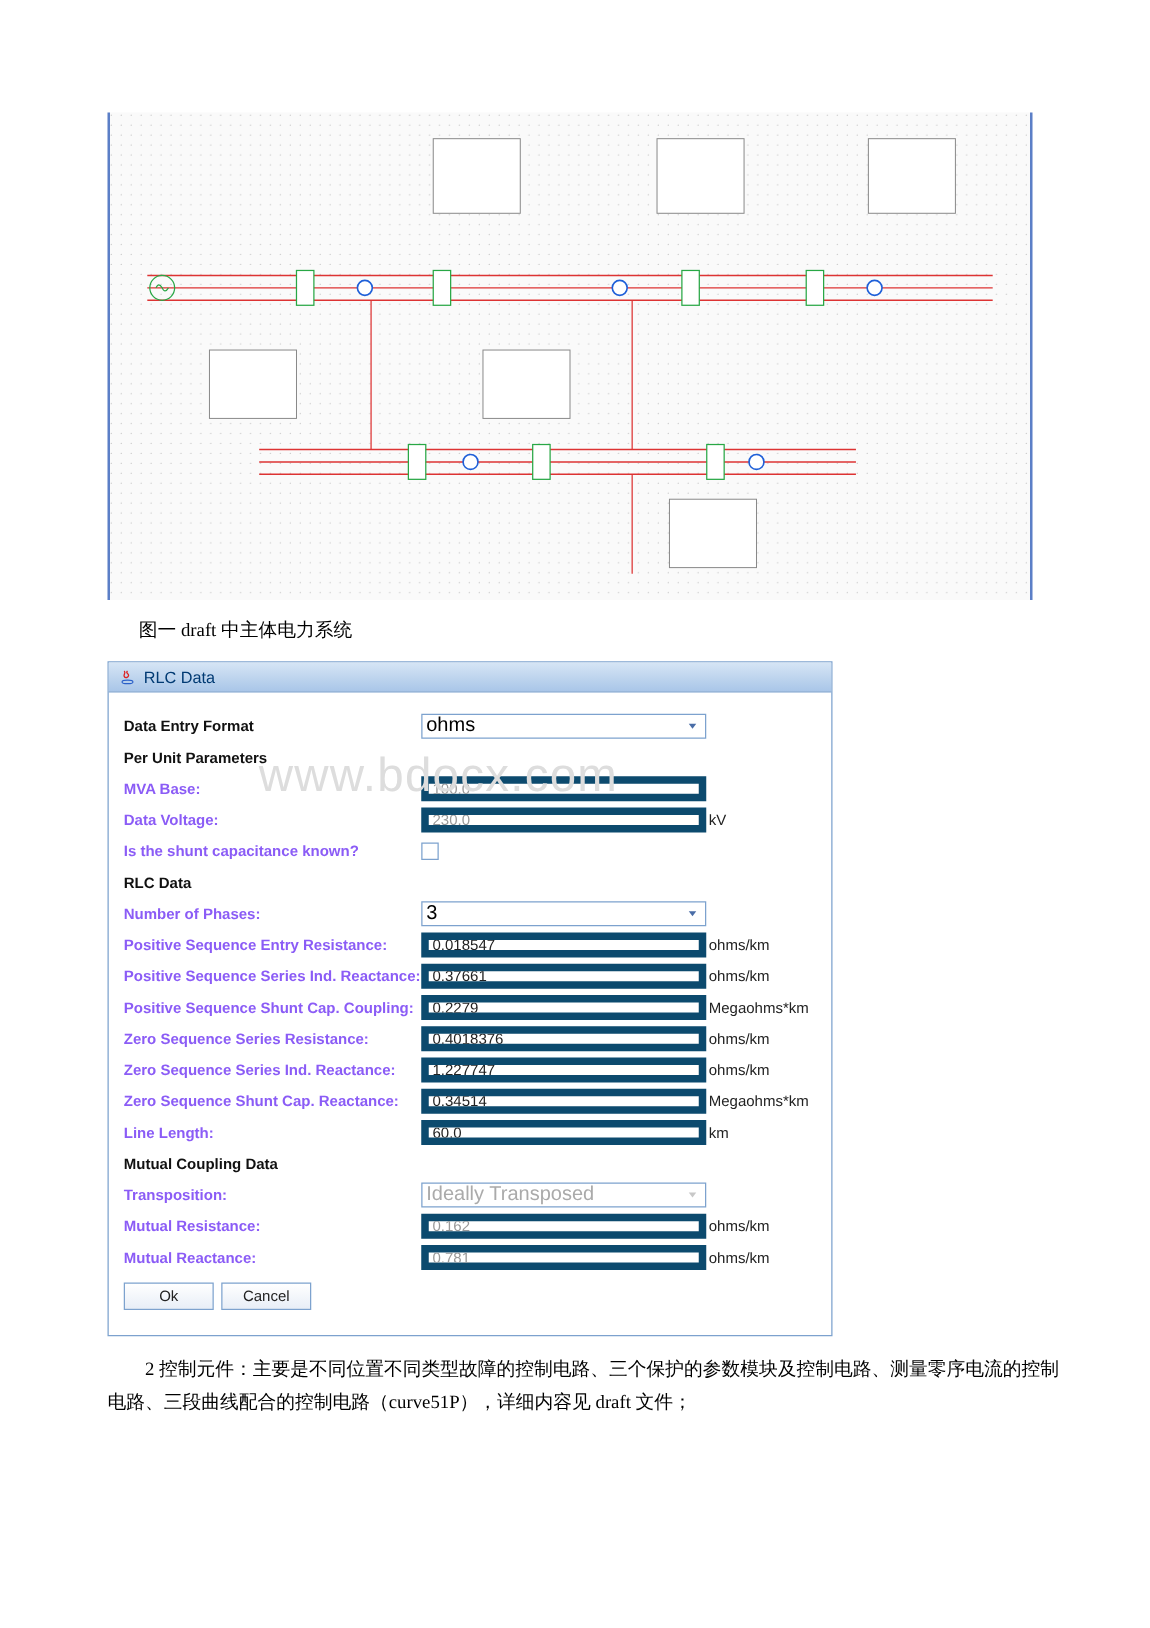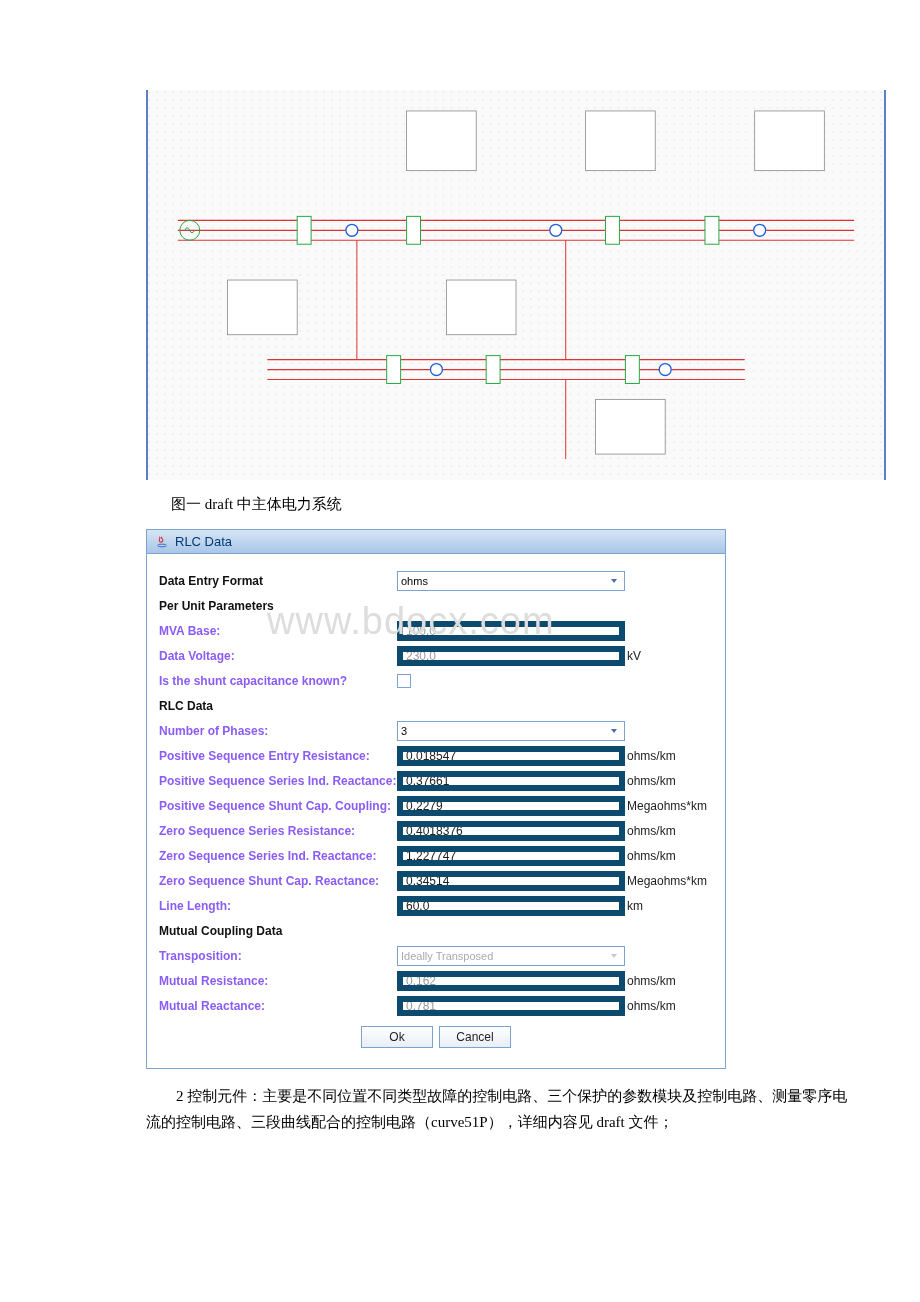--- a/index.html
+++ b/index.html
@@ -5,22 +5,21 @@
   * { box-sizing: border-box; }
   body {
     margin: 0;
     font-family: "SimSun", "Times New Roman", serif;
     background: #fff;
     width: 920px;
     color: #000;
     font-size: 15px;
   }
   .page {
-    padding: 90px 60px 40px 110px;
-    margin-left: 36px;
+    padding: 90px 60px 40px 86px;
   }
   .diagram-box {
     width: 740px;
     height: 390px;
     border-left: 2px solid #5b7fc7;
     border-right: 2px solid #5b7fc7;
     margin-bottom: 15px;
     background: #fafafa;
   }
   .diagram-svg { width: 100%; height: 100%; display: block; }
@@ -83,21 +82,21 @@
     color: #222;
   }
   .form-input[disabled] {
     color: #999;
     background: #fff;
   }
   .form-select {
     width: 100%;
     height: 20px;
     border: 1px solid #7da2ce;
-    font-size: 11px;
+    font-size: 16px;
     display: flex;
     align-items: center;
     justify-content: space-between;
     padding: 0 3px;
     background: #fff;
   }
   .form-select.disabled { color: #aaa; }
   .dropdown-arrow {
     width: 14px; height: 14px;
     display: inline-flex; align-items: center; justify-content: center;
@@ -108,21 +107,20 @@
     font-size: 12px;
   }
   .checkbox {
     width: 14px; height: 14px;
     border: 1px solid #7da2ce;
     background: #fff;
     display: inline-block;
   }
   .dialog-buttons {
     display: flex;
-    justify-content: center;
     gap: 6px;
     padding: 8px 0 12px 0;
   }
   .dlg-btn {
     width: 72px;
     height: 22px;
     border: 1px solid #7da2ce;
     background: linear-gradient(#fff, #e8eef7);
     font-size: 12px;
     color: #222;

